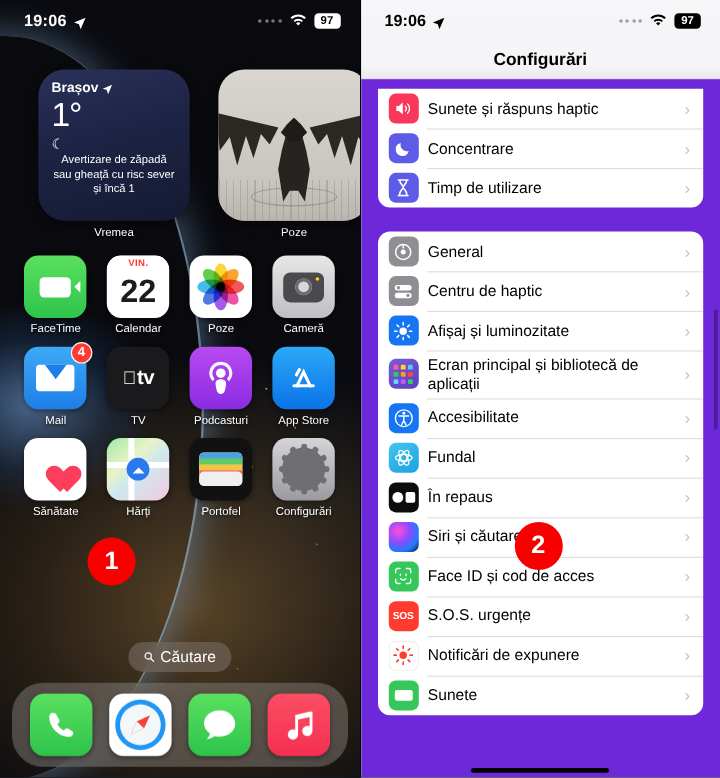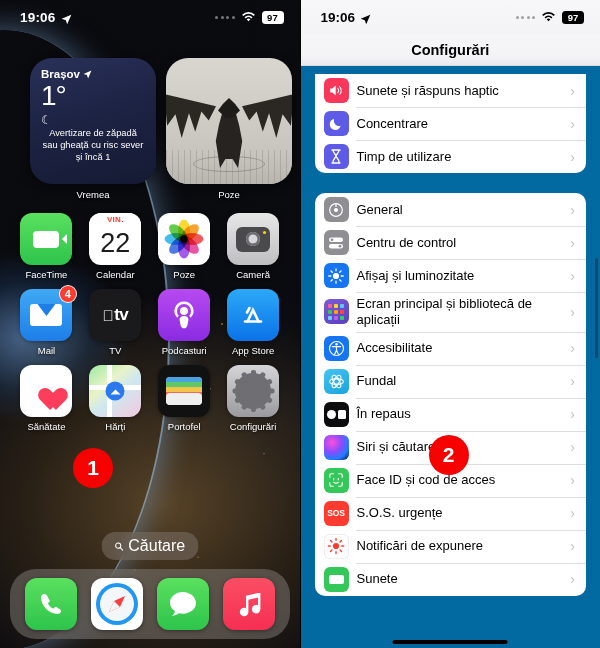--- a/index.html
+++ b/index.html
@@ -67,23 +67,22 @@
     min-width:22px; height:13px; border-radius:3.5px;
     background:#fff; color:#000;
     font-size:9.5px; font-weight:700;
     display:flex; align-items:center; justify-content:center;
     padding:0 2px;
   }
 
   
   .widgets{
     position:relative; z-index:4;
-    display:flex; gap:10px;
-    padding:24px 16px 0 18px;
-    margin-left:12px;
+    display:flex; gap:24px;
+    padding:24px 16px 0 32px;
   }
   .widget-wrap{ display:flex; flex-direction:column; align-items:center; width:126px; }
   .widget{
     width:126px; height:126px; border-radius:22px; overflow:hidden;
     box-shadow:0 2px 10px rgba(0,0,0,.45);
   }
   .w-weather{
     background:linear-gradient(165deg,#2a3159 0%, #1d2344 45%, #151a33 100%);
     padding:10px 11px; color:#fff;
   }
@@ -152,21 +151,21 @@
     border:1.5px solid rgba(255,255,255,.92);
   }
 
   
   .ic-facetime{ background:linear-gradient(180deg,#5ae05f,#2ec44c); }
   .ic-facetime .cam{ width:26px; height:17px; background:#fff; border-radius:4px; position:relative; }
   .ic-facetime .cam::after{ content:""; position:absolute; right:-8px; top:3px; border:5.5px solid transparent; border-right-color:#fff; }
 
   .ic-calendar{ background:#fff; flex-direction:column; justify-content:flex-start; }
   .ic-calendar .top{ width:100%; height:13px; background:#fff; color:#ff3b30; font-size:8px; font-weight:700; display:flex; align-items:center; justify-content:center; letter-spacing:.3px;}
-  .ic-calendar .num{ font-size:27px; color:#1c1c1e; font-weight:400; line-height:34px; }
+  .ic-calendar .num{ font-size:27px; color:#1c1c1e; font-weight:700; line-height:34px; }
 
   .ic-photos{ background:#fff; }
   .ic-photos .flower{ position:relative; width:36px; height:36px; }
   .ic-photos .pet{ position:absolute; left:50%; top:50%; width:12px; height:23px; border-radius:50%;
     transform-origin:50% 50%; opacity:.92; mix-blend-mode:multiply; }
 
   .ic-camera{ background:linear-gradient(180deg,#e7e7e8,#bfbfc2); }
   .ic-camera .bodyc{ width:34px; height:25px; background:#4a4a4d; border-radius:6px; position:relative; }
   .ic-camera .bodyc::before{ content:""; position:absolute; left:50%; top:50%; transform:translate(-50%,-50%); width:14px; height:14px; border-radius:50%; background:#d8d8da; box-shadow:inset 0 0 0 2.5px #6c6c70; }
   .ic-camera .bodyc::after{ content:""; position:absolute; right:4px; top:4px; width:3.5px; height:3.5px; border-radius:50%; background:#ffd60a; }
@@ -221,21 +220,21 @@
   }
   #callout1{ left:73px; top:448px; }
 
   
   .search-pill{
     position:absolute; z-index:6; left:50%; transform:translateX(-50%);
     bottom:88px;
     display:flex; align-items:center; gap:5px;
     padding:5px 13px; border-radius:14px;
     background:rgba(120,110,100,.58);
-    color:#fff; font-size:16px;
+    color:#fff; font-size:13px;
     backdrop-filter:blur(6px);
   }
 
   
   .dock{
     position:absolute; z-index:6; left:10px; right:10px; bottom:9px;
     height:70px; border-radius:26px;
     background:rgba(150,145,140,.42);
     backdrop-filter:blur(14px);
     display:flex; align-items:center; justify-content:space-around;
@@ -265,21 +264,21 @@
   .navbar{
     height:32px;
     display:flex; align-items:center; justify-content:center;
     font-size:14.5px; font-weight:700; color:#000;
     background:linear-gradient(180deg,#f6f5f7 0%,#f4f3f6 70%,#ebeaee 100%);
     border-bottom:.5px solid rgba(0,0,0,.10);
   }
   .s-scroll{
     position:absolute; top:66px; left:0; right:0; bottom:0;
     padding:8px 14px 0 14px;
-    background:#0369a1;
+    background:#6d28d9;
   }
   .group{
     background:#fff; border-radius:10px; overflow:hidden;
     margin-bottom:20px;
   }
   .group.cut-top{ border-top-left-radius:0; border-top-right-radius:0; }
   .row{
     display:flex; align-items:center;
     min-height:33px; padding:4px 8px 4px 9px;
     position:relative;
@@ -632,21 +631,21 @@
 
       <div class="row">
         <div class="s-icon si-control">
           <svg width="16" height="14" viewBox="0 0 16 14">
             <rect x="1" y="1.5" width="14" height="4.5" rx="2.2" fill="#fff"></rect>
               <circle cx="4" cy="3.8" r="1.4" fill="#8e8e93"></circle>
             <rect x="1" y="8" width="14" height="4.5" rx="2.2" fill="#fff"></rect>
               <circle cx="12" cy="10.2" r="1.4" fill="#8e8e93"></circle>
           </svg>
         </div>
-        <div class="row-label">Centru de control</div>
+        <div class="row-label">Centru de haptic</div>
         <span class="chev">›</span>
       </div>
 
       <div class="row">
         <div class="s-icon si-display">
           <svg width="16" height="16" viewBox="0 0 16 16">
               <circle cx="8" cy="8" r="3.1" fill="#fff"></circle>
               <g stroke="#fff" stroke-width="1.3" stroke-linecap="round">
                 <path d="M8 .8v2M8 13.2v2M.8 8h2M13.2 8h2M2.9 2.9l1.4 1.4M11.7 11.7l1.4 1.4M13.1 2.9l-1.4 1.4M4.3 11.7l-1.4 1.4"></path>
               </g>

